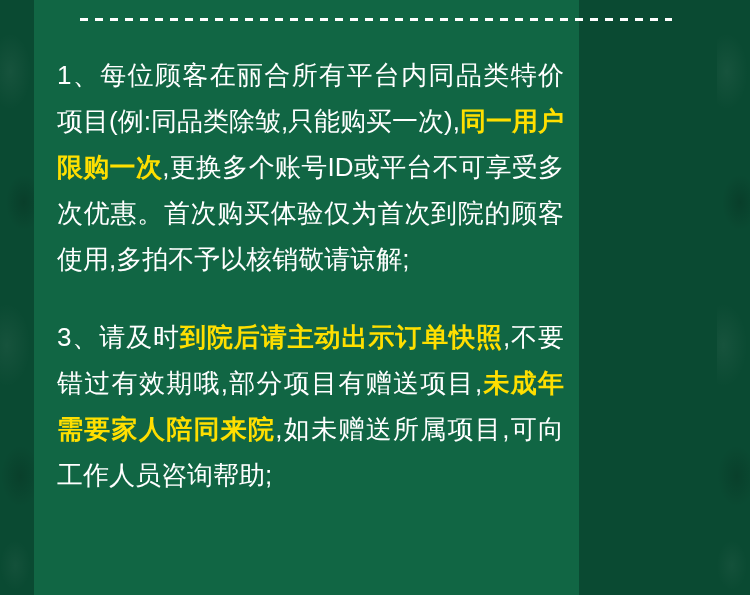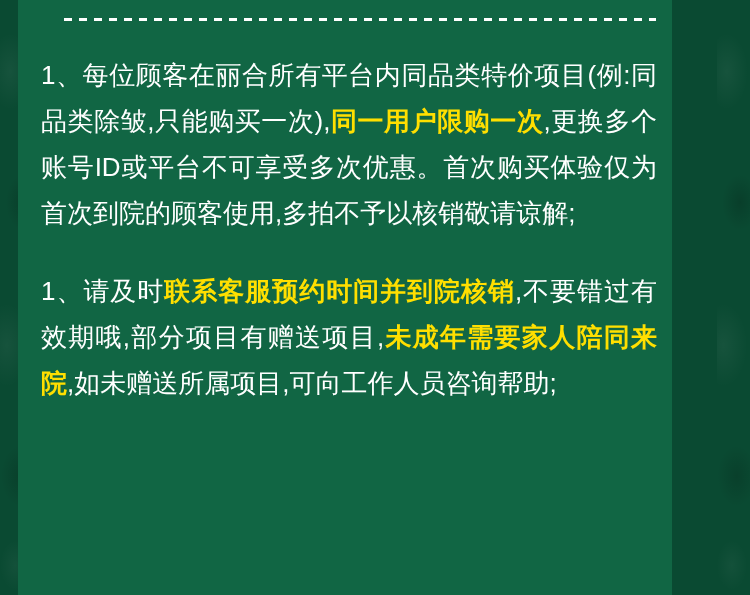--- a/index.html
+++ b/index.html
@@ -18,22 +18,22 @@
       radial-gradient(30px 55px at 30% 12%, rgba(255,255,255,.05), transparent 70%),
       radial-gradient(26px 40px at 70% 34%, rgba(0,0,0,.16), transparent 70%),
       radial-gradient(34px 60px at 20% 58%, rgba(255,255,255,.05), transparent 70%),
       radial-gradient(28px 44px at 60% 80%, rgba(0,0,0,.14), transparent 70%),
       radial-gradient(22px 36px at 45% 95%, rgba(255,255,255,.04), transparent 70%);
   }
   .side.left{left:0;width:34px;}
   .side.right{right:0;width:33px;}
   
   .panel{
-    position:absolute;left:18px;top:0;
-    width:654px;height:100%;
+    position:absolute;left:34px;top:0;
+    width:545px;height:100%;
     background:var(--panel,#116644);
   }
   .divider{
     margin:18px 0 0 46px;
     width:592px;height:3px;
     background:repeating-linear-gradient(90deg,
       var(--divider,#ffffff) 0 8px, transparent 8px 15px);
   }
   .content{
     margin:31px 15px 0 23px;
@@ -56,17 +56,17 @@
 </style>
 </head>
 <body>
 
 <div class="stage" style="background-color: rgb(10, 74, 50);">
   <div class="side left"></div>
   <div class="panel">
     <div class="divider"></div>
     <div class="content">
         <p><span>1、每位顾客在丽合所有平台内同品类特价项目(例:同品类除皱,只能购买一次),</span><span class="hl">同一用户限购一次</span><span>,更换多个账号ID或平台不可享受多次优惠。首次购买体验仅为首次到院的顾客使用,多拍不予以核销敬请谅解;</span></p>
-        <p><span>1、请及时</span><span class="hl">联系客服预约时间并到院核销</span><span>,不要错过有效期哦,部分项目有赠送项目,</span><span class="hl">未成年需要家人陪同来院</span><span>,如未赠送所属项目,可向工作人员咨询帮助;</span></p>
+        <p><span>3、请及时</span><span class="hl">到院后请主动出示订单快照</span><span>,不要错过有效期哦,部分项目有赠送项目,</span><span class="hl">未成年需要家人陪同来院</span><span>,如未赠送所属项目,可向工作人员咨询帮助;</span></p>
       </div>
   </div>
   <div class="side right"></div>
 </div>
 
 </body></html>

